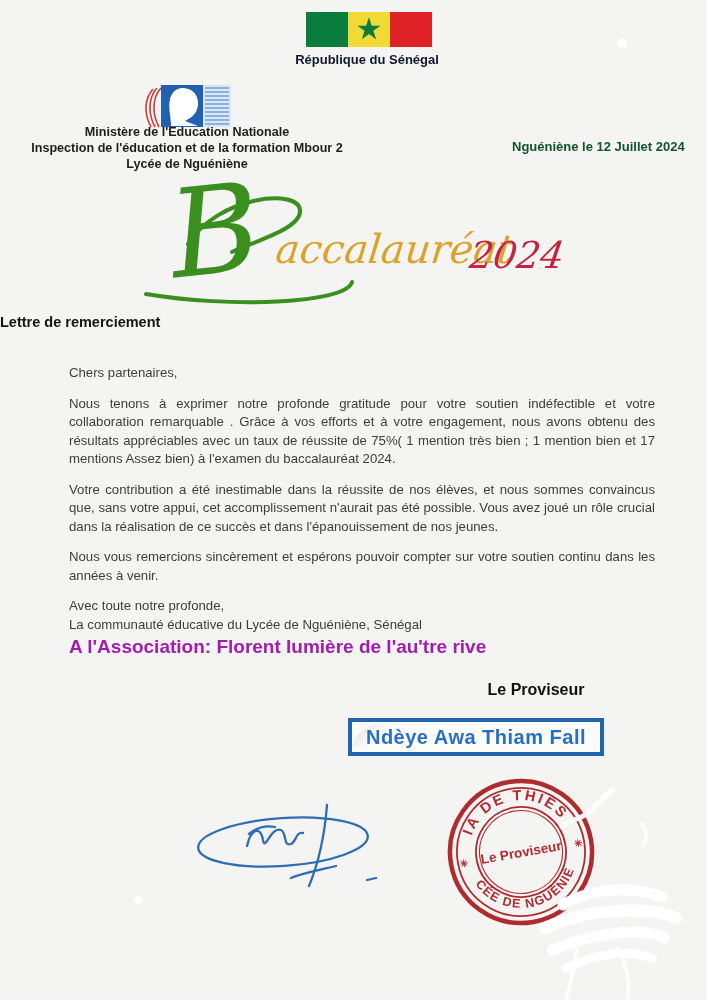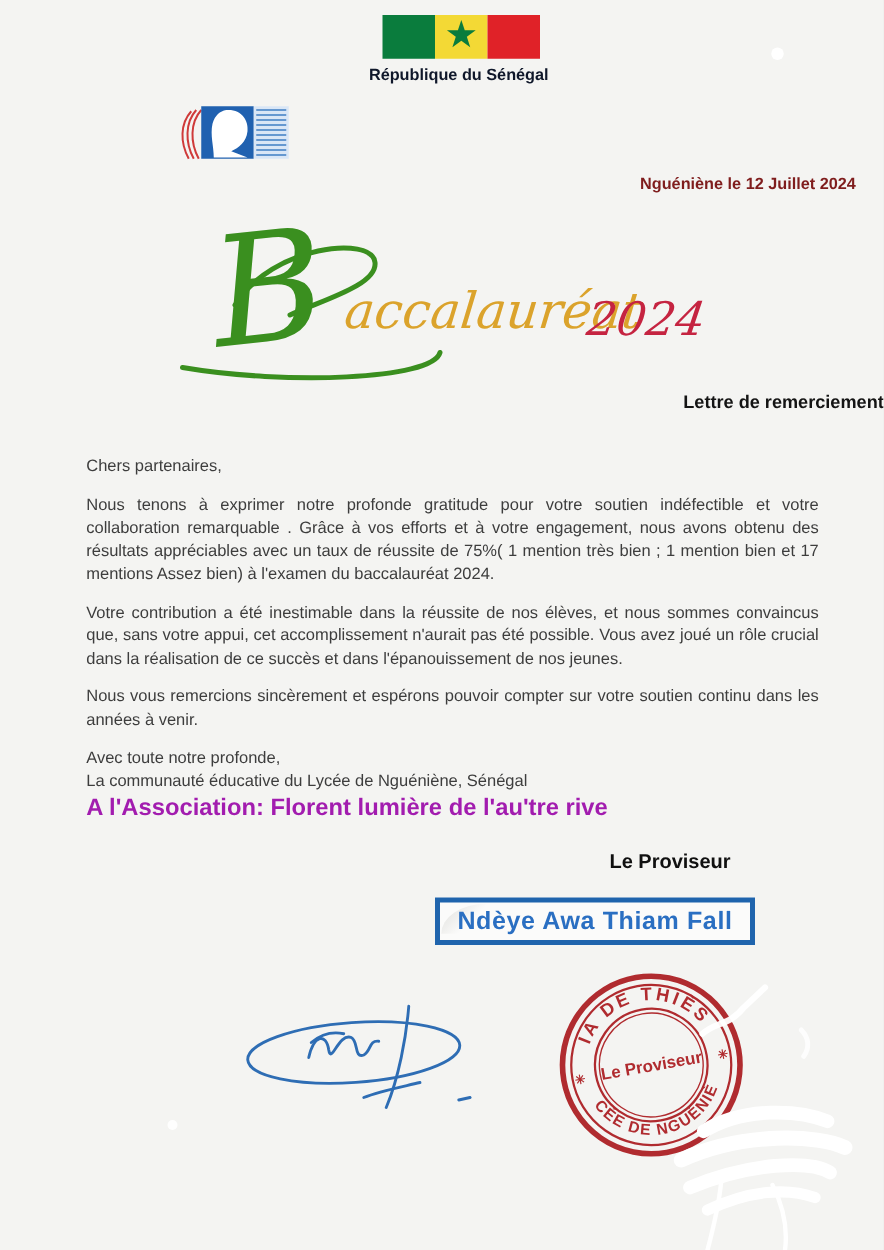--- a/index.html
+++ b/index.html
@@ -14,35 +14,35 @@
   .band.green{background:#0a7c3d;}
   .band.yellow{background:#f3d935;}
   .band.red{background:#e02228;}
   .star{position:absolute;left:50%;top:50%;transform:translate(-50%,-54%);
         font-size:30px;line-height:30px;color:#0a7c3d;}
   .republic{position:absolute;left:237px;top:51px;width:260px;text-align:center;
             font-weight:bold;font-size:13px;line-height:17px;color:#0f172a;}
   .logo{position:absolute;left:140px;top:84px;}
   .ministry{position:absolute;left:12px;top:124px;width:350px;text-align:center;
             font-weight:bold;font-size:12.6px;line-height:16px;color:#1e1e1e;}
-  .dateline{position:absolute;left:512px;top:139px;font-weight:bold;font-size:13px;color:#7f1d1d;}
+  .dateline{position:absolute;left:512px;top:139px;font-weight:bold;font-size:13px;color:#14532d;}
   
   .banner{position:absolute;left:140px;top:186px;width:430px;height:122px;}
   .banner svg.flourish{position:absolute;left:0;top:0;}
   .b-init{position:absolute;left:30px;top:-16px;
           font-family:"DejaVu Serif",serif;font-style:italic;
           font-size:122px;line-height:122px;color:#3a8f1f;transform:rotate(-6deg);}
   .b-word{position:absolute;left:136px;top:40px;
           font-family:"DejaVu Serif",serif;font-style:italic;
           font-size:40px;color:#dba32c;transform:skewX(-6deg);}
   .b-year{position:absolute;left:330px;top:48px;
           font-family:"DejaVu Serif",serif;font-style:italic;
           font-size:37px;color:#c52441;transform:skewX(-8deg);}
   
-  .title{position:absolute;left:0;top:314px;width:707px;text-align:right;
+  .title{position:absolute;left:0;top:314px;width:707px;text-align:left;
          font-weight:bold;font-size:14.5px;color:#141414;}
   .body{position:absolute;left:65px;top:360px;width:594px;
         font-size:13.2px;line-height:18.5px;color:#3d3d3d;}
   .body p{margin:4px;}
   .body .para{margin-top:12px;text-align:justify;}
   .body .close{margin-top:12px;}
   .assoc{margin-top:14px;font-weight:bold;font-size:19px;color:#a21caf;}
   
   .role{position:absolute;left:400px;top:681px;width:272px;text-align:center;
         font-weight:bold;font-size:16px;color:#101010;}
@@ -78,20 +78,25 @@
   <svg class="logo" width="92" height="45" viewBox="0 0 92 45">
     <path d="M17,4 C8,14 8,30 15,43" stroke="#cf3a3a" stroke-width="1.6" fill="none"></path>
     <path d="M13,5 C4,15 4,30 11,43" stroke="#cf3a3a" stroke-width="1.6" fill="none"></path>
     <path d="M21,4 C12,14 12,30 19,43" stroke="#cf3a3a" stroke-width="1.6" fill="none"></path>
     <rect x="21" y="1" width="42" height="42" fill="#2061b0"></rect>
     <path d="M41,4 C53,3 59,12 58,21 C57,30 51,34 45,37 L58,42 L31,42 C31,33 28,24 30,15 C32,8 36,5 41,4 Z" fill="#ffffff"></path>
     <rect x="63" y="1" width="28" height="42" fill="#d9e6f6"></rect>
     <path d="M65,4H89 M65,8H89 M65,12H89 M65,16H89 M65,20H89 M65,24H89 M65,28H89 M65,32H89 M65,36H89 M65,40H89" stroke="#3f7fc4" stroke-width="1.1" fill="none"></path>
   </svg>
 
+  <div class="ministry">
+    <div>Ministère de l'Education Nationale</div>
+    <div>Inspection de l'éducation et de la formation Mbour 2</div>
+    <div>Lycée de Nguéniène</div>
+  </div>
 
   <div class="dateline">Nguéniène le 12 Juillet 2024</div>
 
   <div class="banner">
     <svg class="flourish" width="430" height="122" viewBox="0 0 430 122">
       <path d="M48,58 C78,10 158,2 160,24 C162,42 118,54 92,66" stroke="#3a8f1f" stroke-width="4" fill="none" stroke-linecap="round"></path>
       <path d="M6,108 C88,122 206,118 212,96" stroke="#3a8f1f" stroke-width="4" fill="none" stroke-linecap="round"></path>
     </svg>
     <span class="b-init">B</span>
     <span class="b-word">accalauréat</span>

